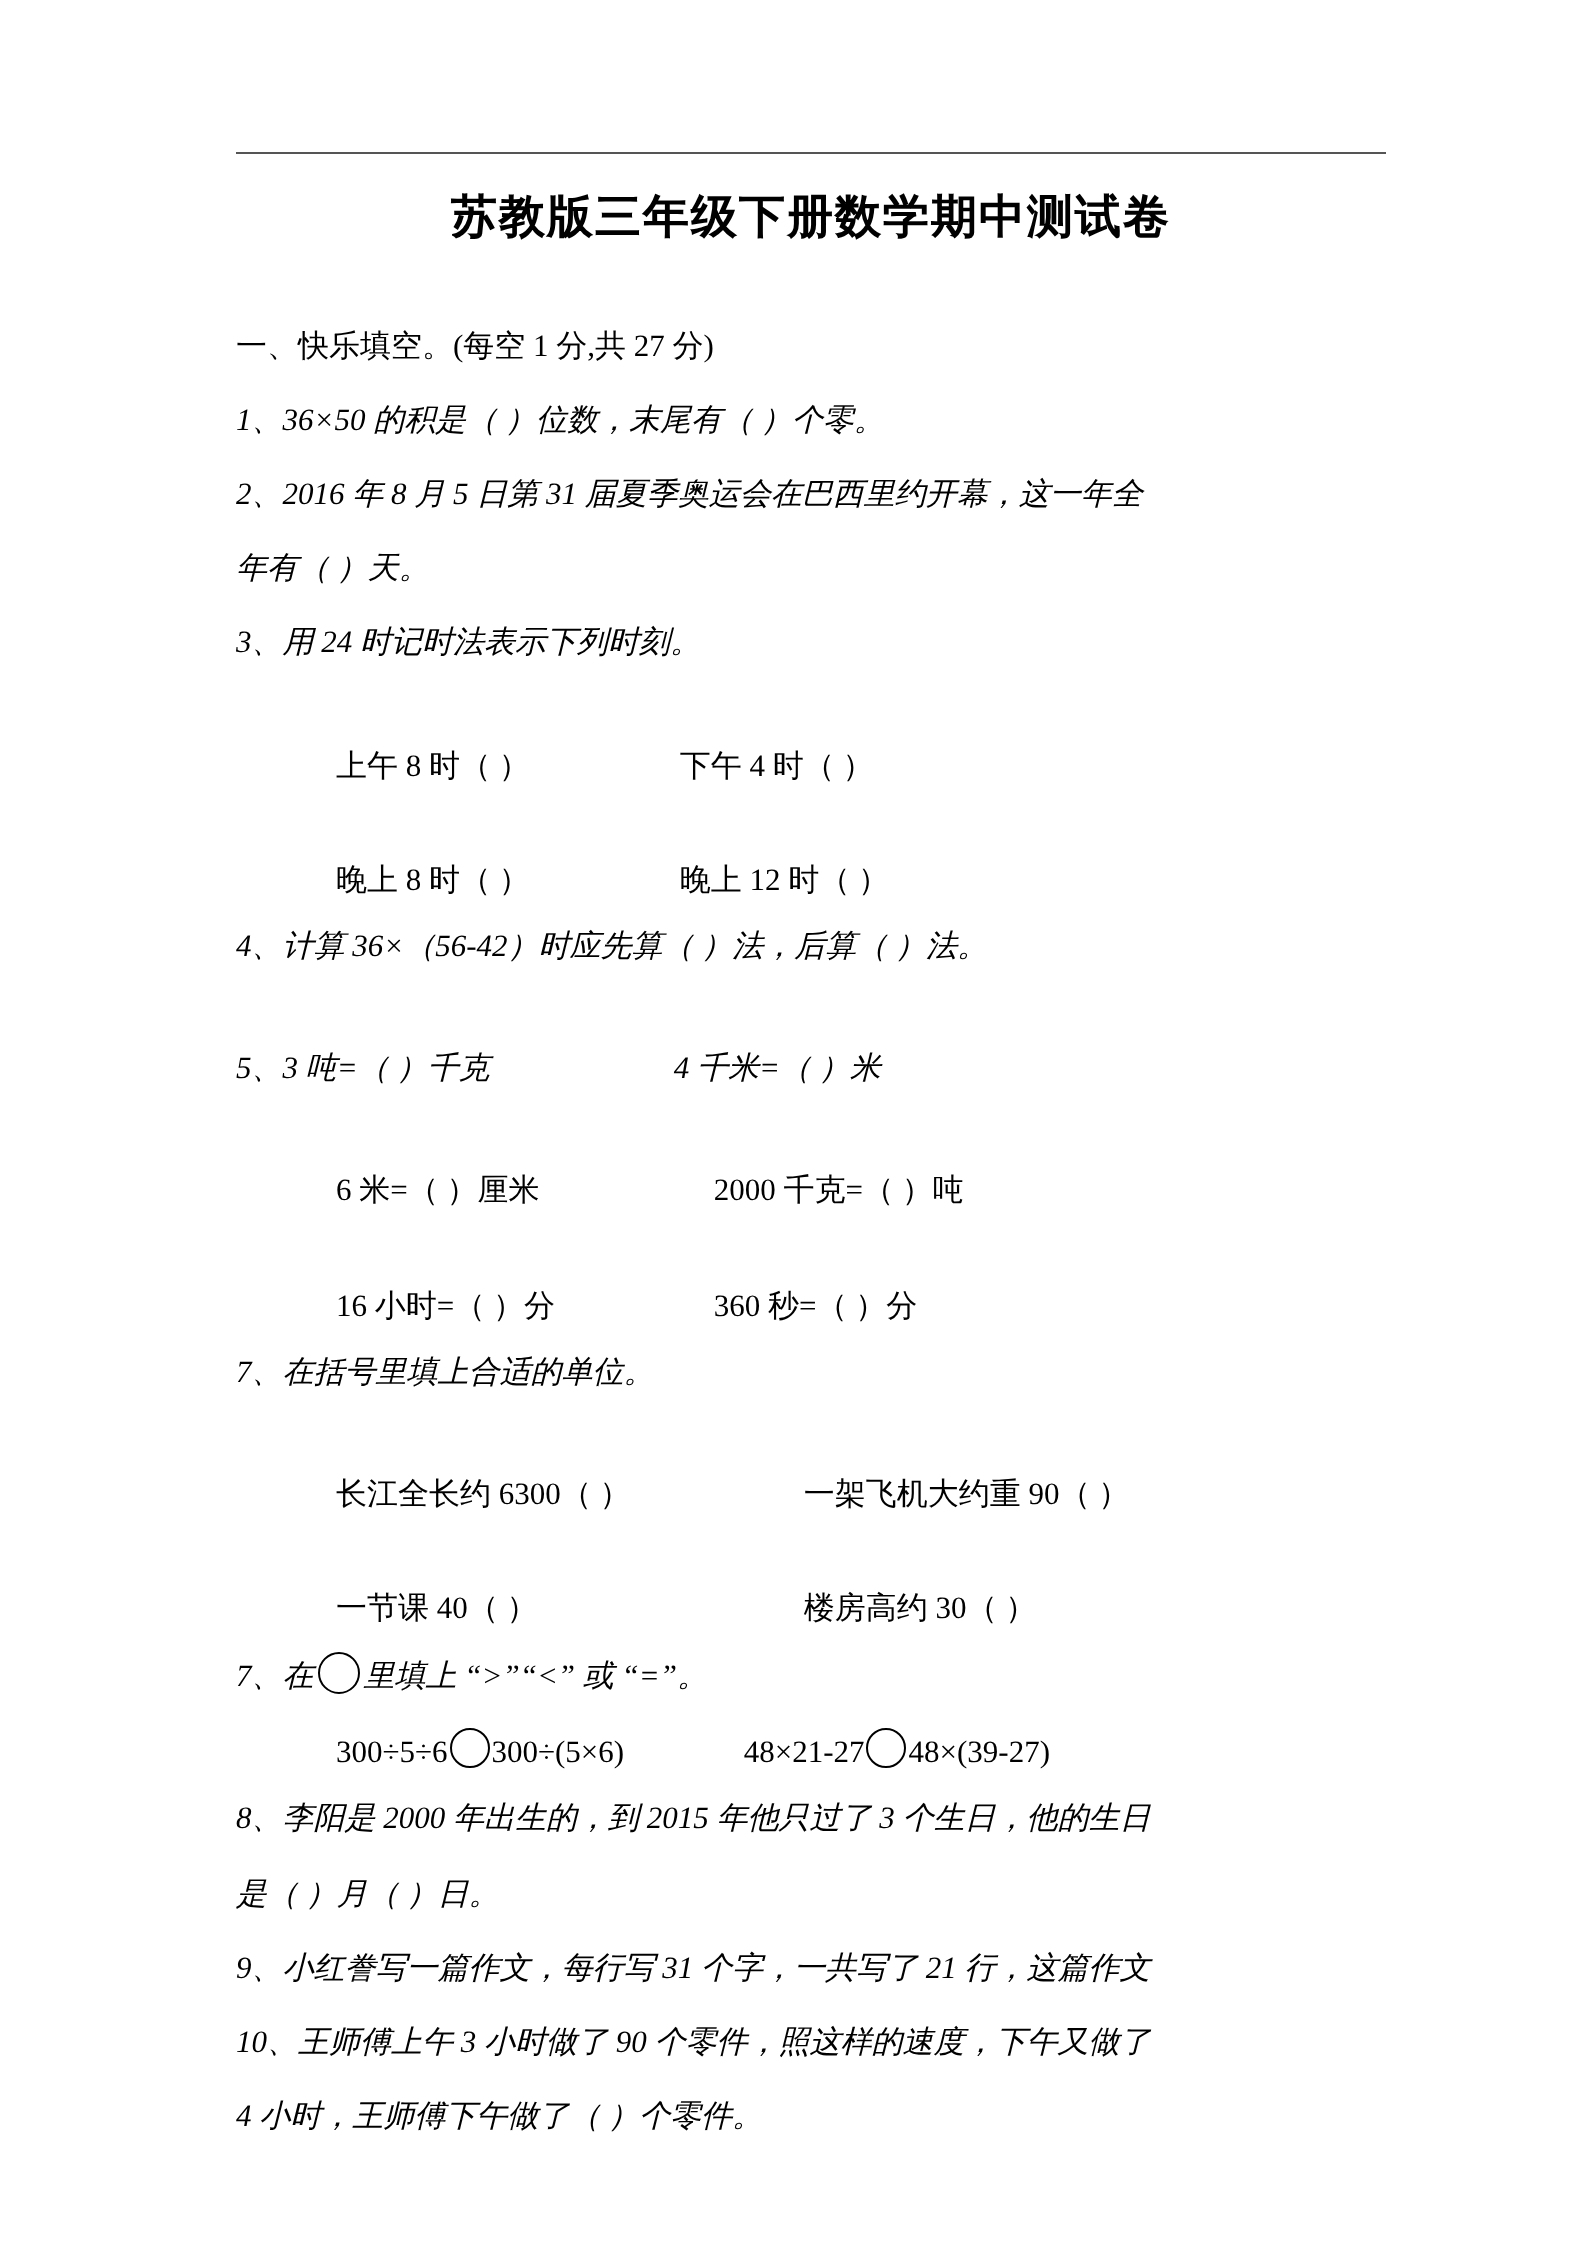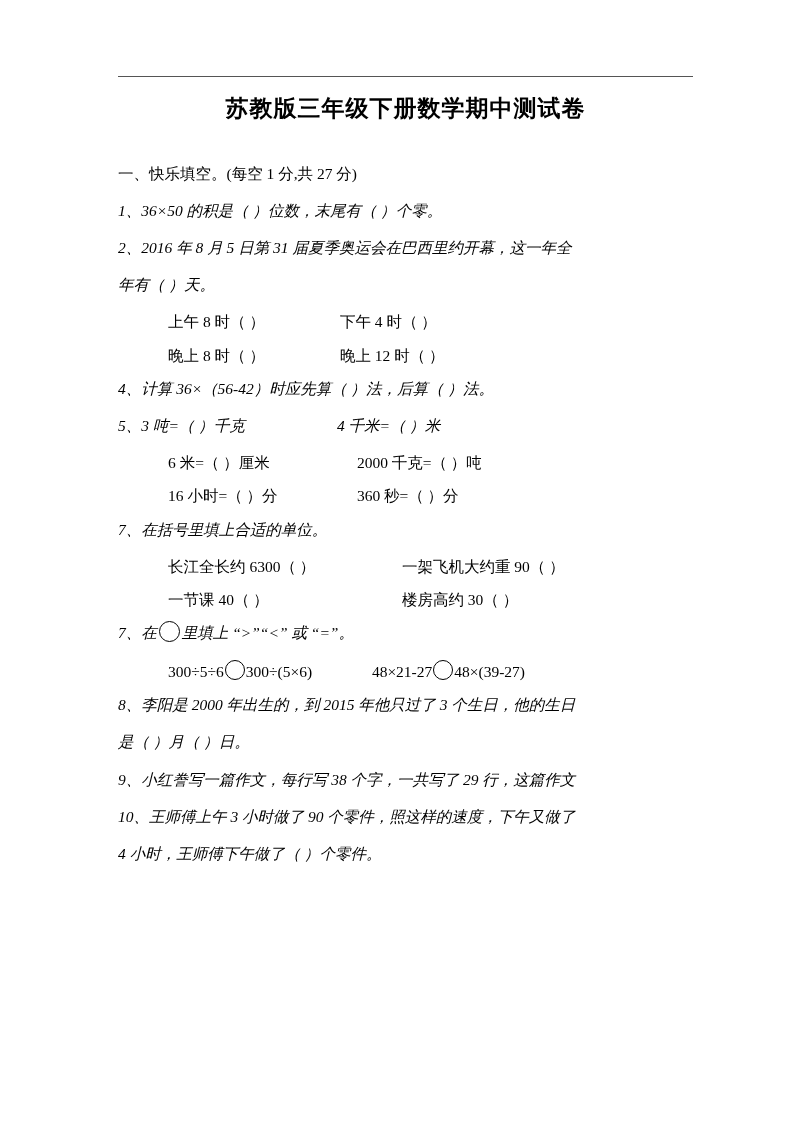--- a/index.html
+++ b/index.html
@@ -57,20 +57,21 @@
   }
   .row2 {
     display: block;
     font-size: 15.5px;
     line-height: 1.95;
     margin: 0 0 3px 0;
     padding-left: 50px;
   }
   .cell {
     display: inline-block;
+    margin-top: 24px;
   }
   .w-a { width: 168px; }
   .w-b { width: 215px; }
   .w-c { width: 230px; }
   .w-d { width: 185px; }
   .circle {
     display: inline-block;
     width: 19px;
     height: 19px;
     border: 1px solid #000;
@@ -109,20 +110,21 @@
 
     <h1 class="doc-title">苏教版三年级下册数学期中测试卷</h1>
 
     <p class="section-head">一、快乐填空。(每空 1 分,共 27 分)</p>
 
     <p class="q">1、36×50 的积是（        ）位数，末尾有（        ）个零。</p>
 
     <p class="q">2、2016 年 8 月 5 日第 31 届夏季奥运会在巴西里约开幕，这一年全</p>
     <p class="q">年有（        ）天。</p>
 
+    <p class="q">3、用 24 时记时法表示下列时刻。</p>
     <div class="row2">
       <span class="cell w-a">上午 8 时（        ）</span>
       <span class="cell">下午 4 时（        ）</span>
     </div>
     <div class="row2">
       <span class="cell w-a">晚上 8 时（        ）</span>
       <span class="cell">晚上 12 时（        ）</span>
     </div>
 
     <p class="q">4、计算 36×（56-42）时应先算（        ）法，后算（        ）法。</p>
@@ -160,19 +162,19 @@
       </span>
       <span class="cmp-item nowrap">
         <span>48×21-27</span><span class="circle-sm"></span><span>48×(39-27)</span>
       </span>
     </div>
 
 
     <p class="q">8、李阳是 2000 年出生的，到 2015 年他只过了 3 个生日，他的生日</p>
     <p class="q">是（        ）月（        ）日。</p>
 
-    <p class="q">9、小红誊写一篇作文，每行写 38 个字，一共写了 29 行，这篇作文</p>
+    <p class="q">9、小红誊写一篇作文，每行写 31 个字，一共写了 21 行，这篇作文</p>
 
     <p class="q">10、王师傅上午 3 小时做了 90 个零件，照这样的速度，下午又做了</p>
     <p class="q">4 小时，王师傅下午做了（        ）个零件。</p>
 
   </div>
 </div>
 
 </body></html>

